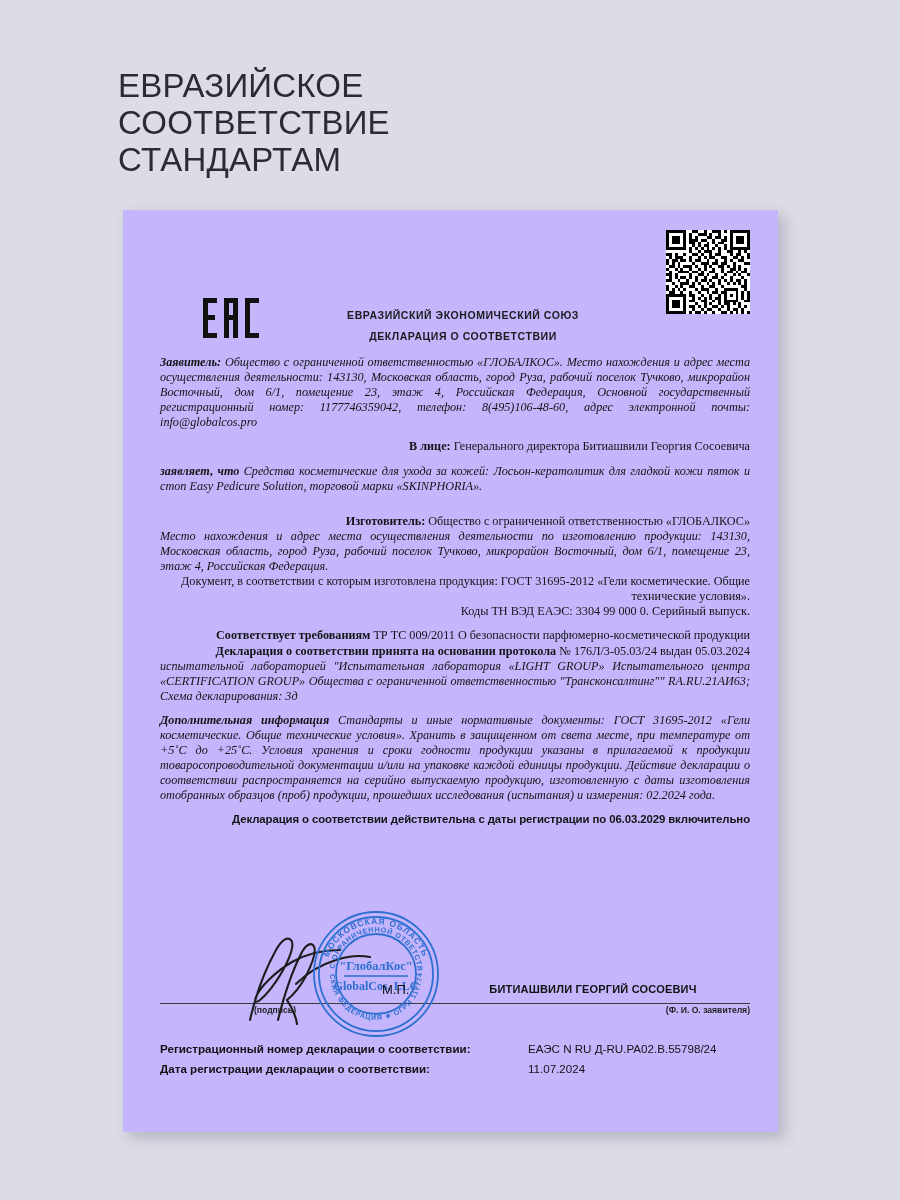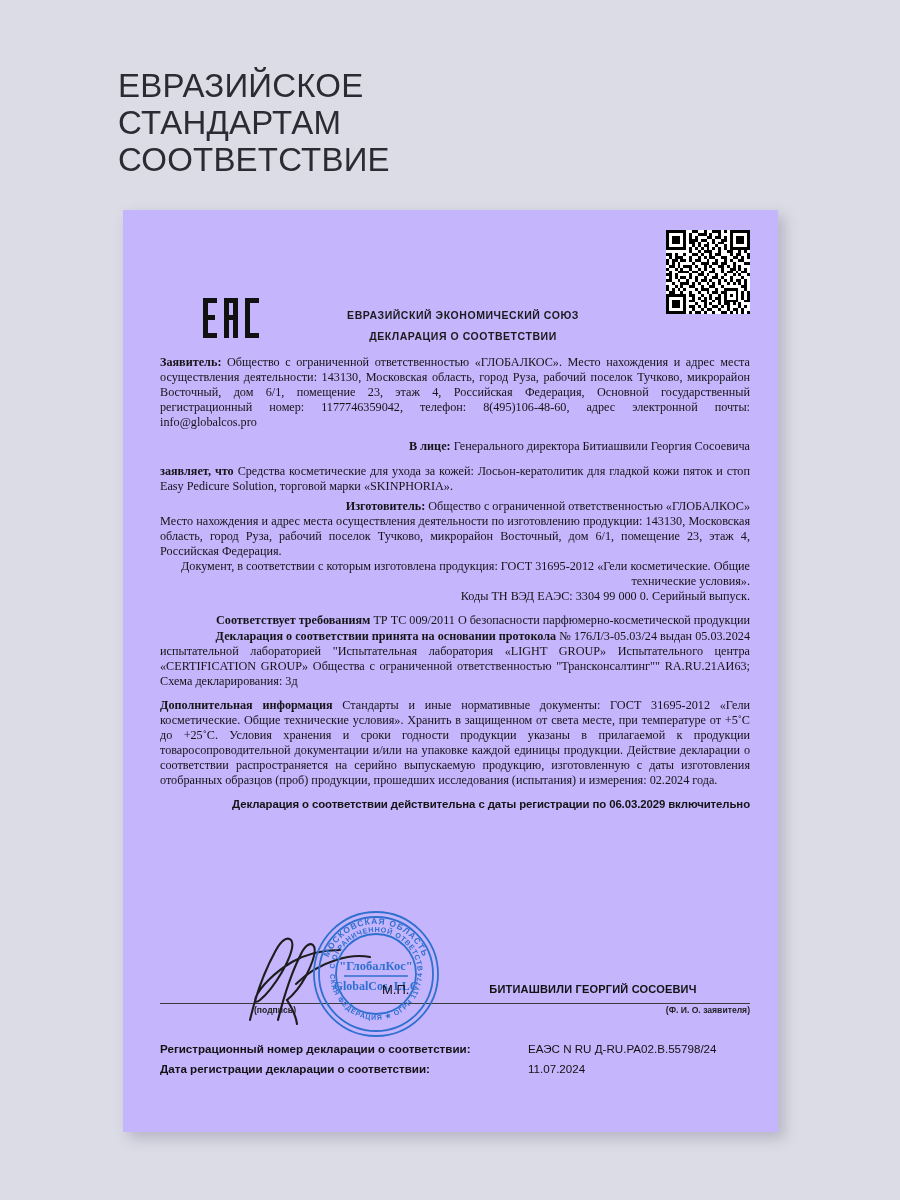--- a/index.html
+++ b/index.html
@@ -89,23 +89,23 @@
     width: 590px;
     color: #141414;
   }
   .p {
     font-size: 12.2px;
     line-height: 15.1px;
     margin: 0 0 0 0;
     text-align: right;
     color: #141414;
   }
-  .p.just { text-align: justify; }
+  .p.just { text-align: justify; font-style: italic; }
   .p.gap { margin-top: 9px; }
-  .p.gap-sm { margin-top: 5px; }
+  .p.gap-sm { margin-top: 20px; }
   b { font-weight: 700; }
 
   .sans-bold {
     font-family: "Liberation Sans", sans-serif;
     font-weight: 700;
     font-size: 11.4px;
     line-height: 15px;
     letter-spacing: -0.1px;
   }
 
@@ -226,22 +226,22 @@
     font-weight: 400;
     color: #121212;
     white-space: nowrap;
   }
 </style>
 </head>
 <body>
 
 <div class="banner">
   <div class="banner-line">ЕВРАЗИЙСКОЕ</div>
+  <div class="banner-line">СООТВЕТСТВИЕ</div>
   <div class="banner-line">СТАНДАРТАМ</div>
-  <div class="banner-line">СООТВЕТСТВИЕ</div>
 </div>
 
 <div class="sheet">
 
   <div class="qr">
     <svg viewBox="0 0 29 29" shape-rendering="crispEdges" aria-hidden="true">
       <rect width="29" height="29" fill="#ffffff"></rect>
       <g fill="#000000">
 
         <rect x="0" y="0" width="7" height="1"></rect>

